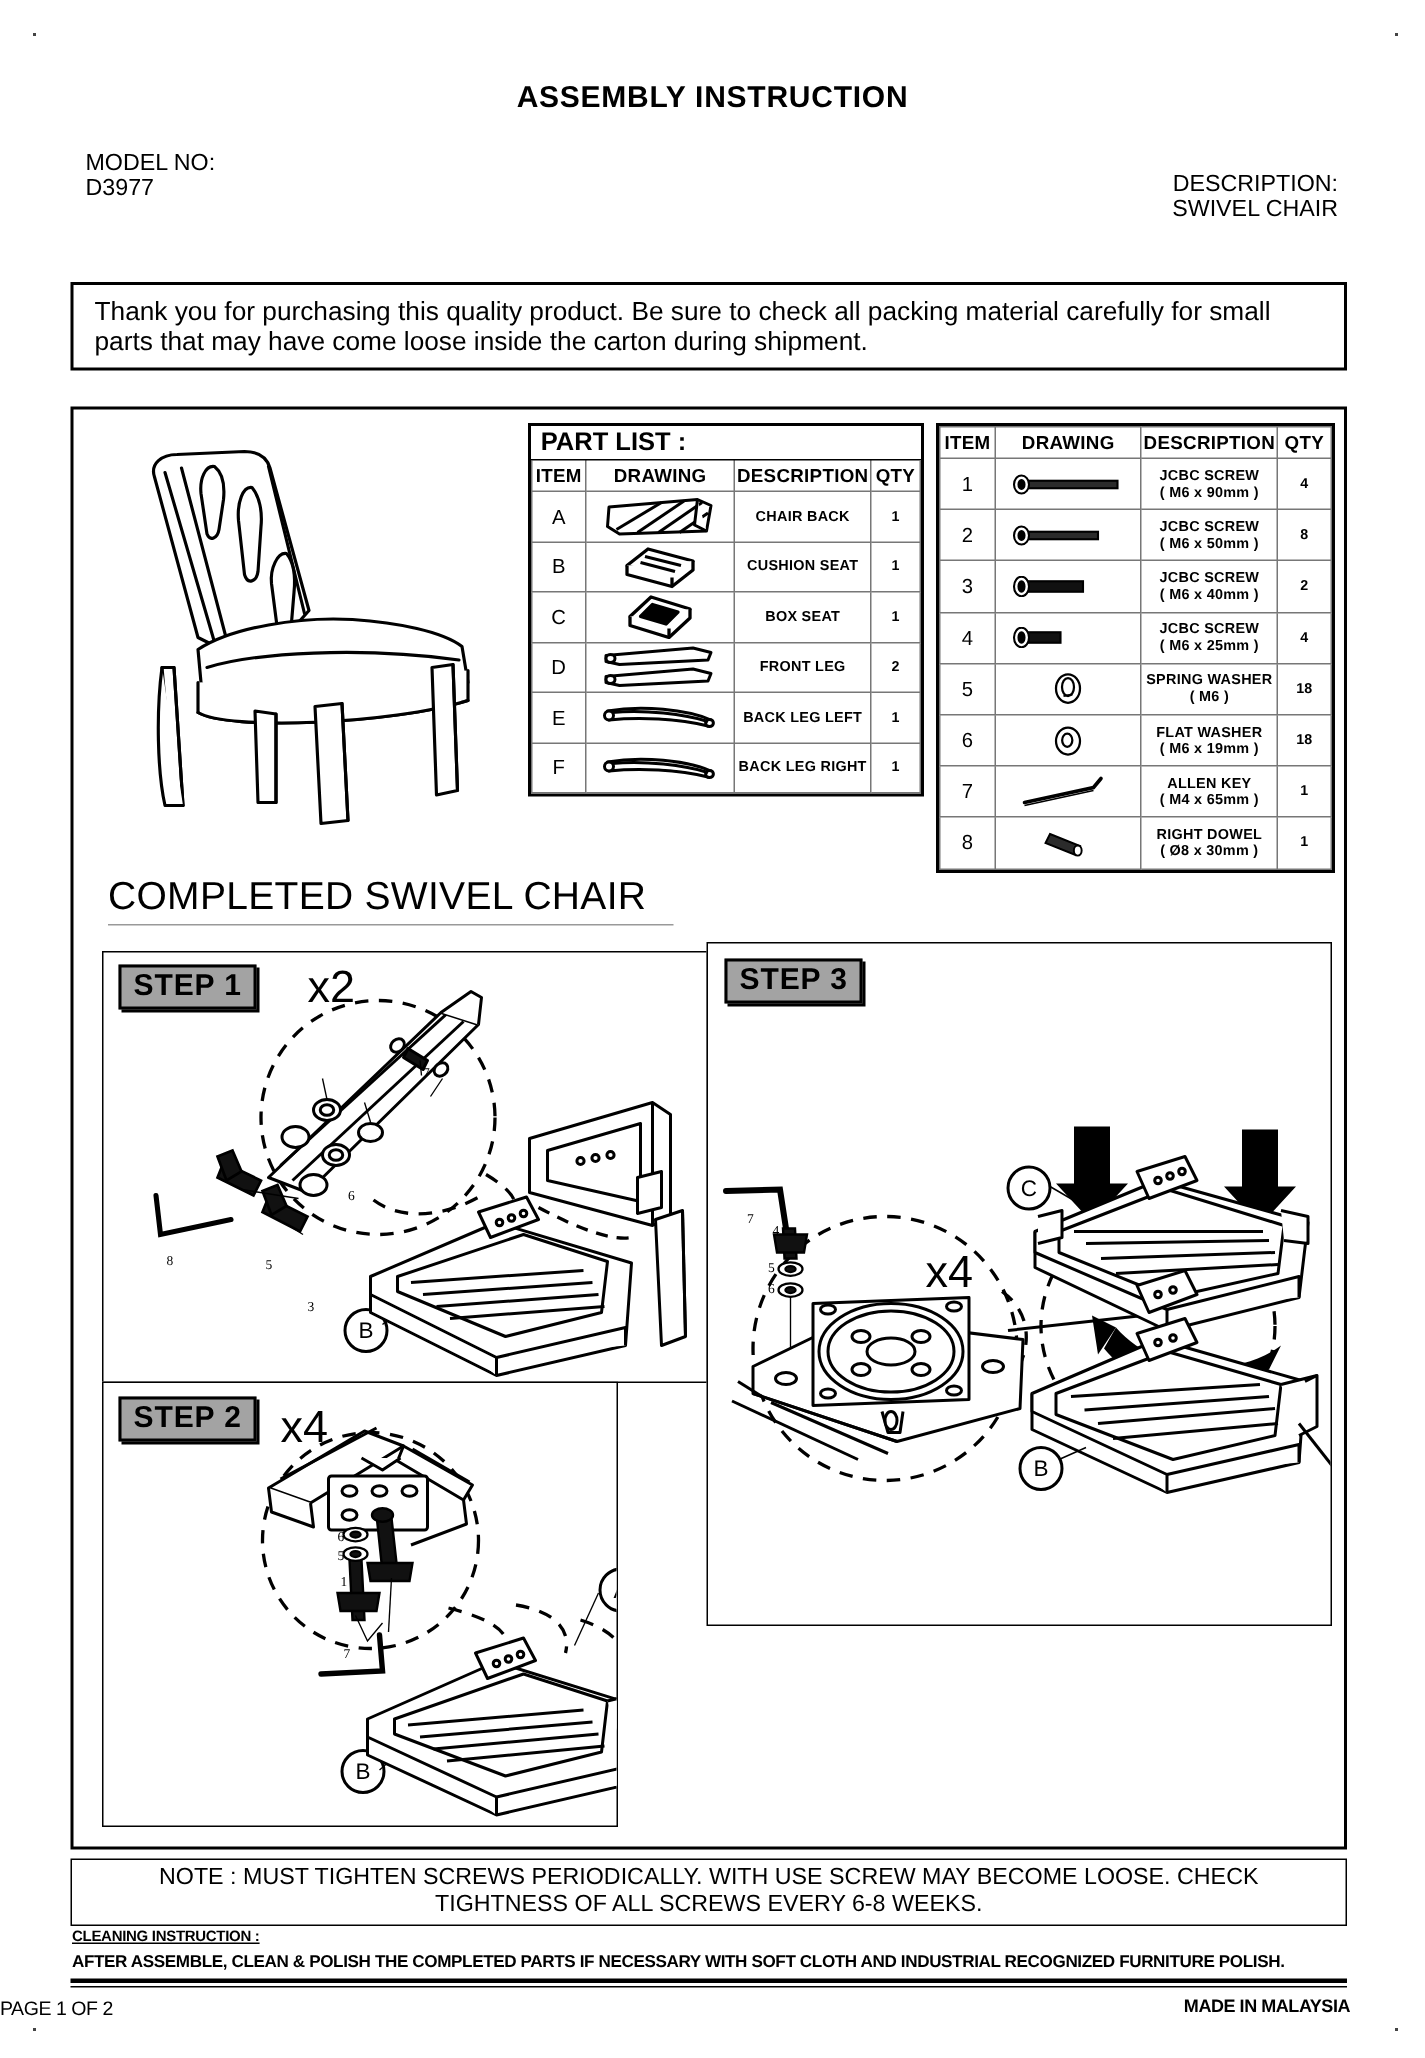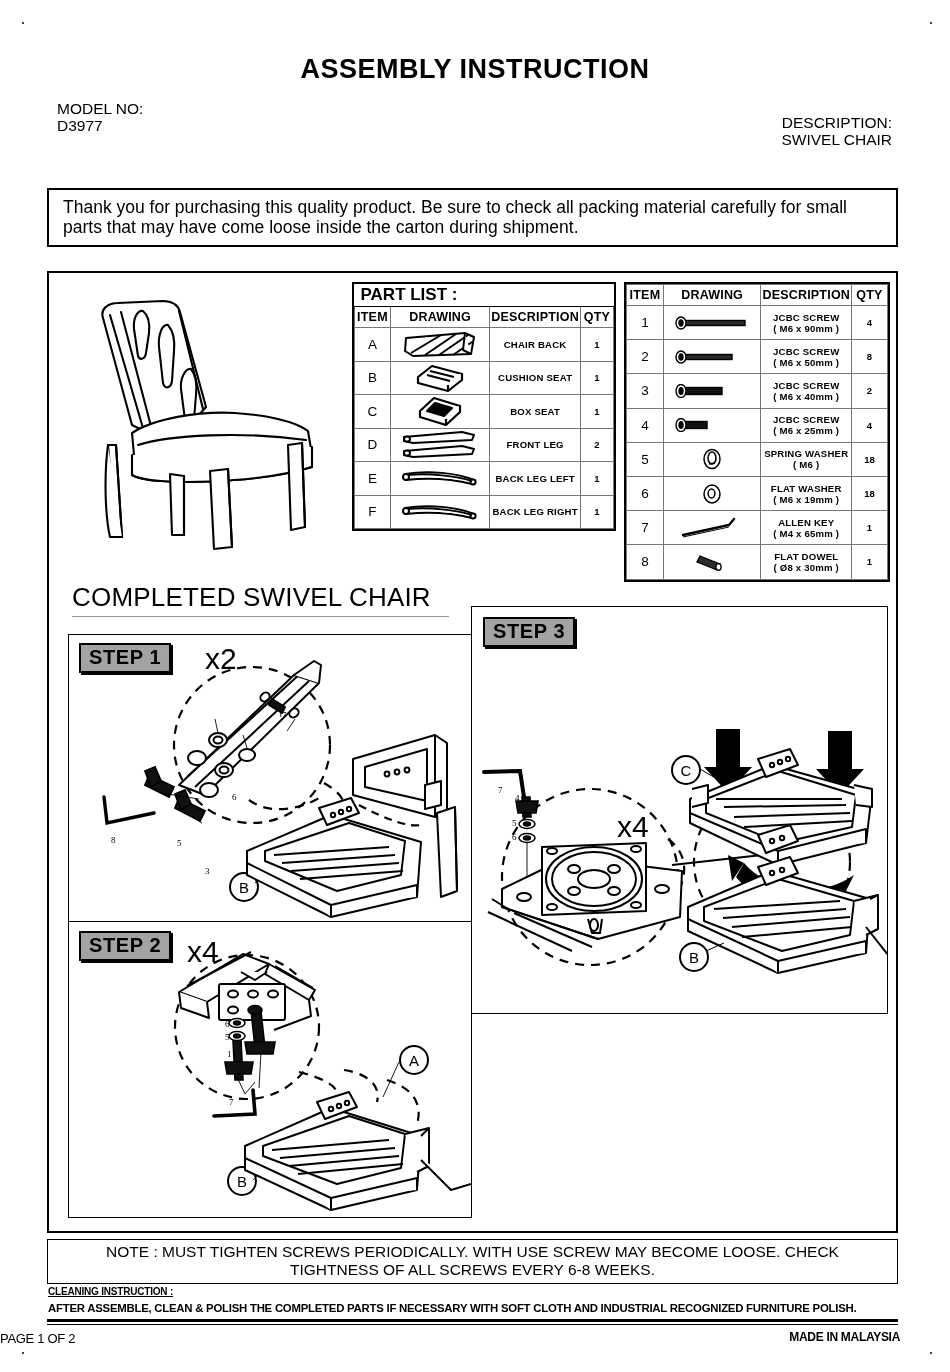--- a/index.html
+++ b/index.html
@@ -1,20 +1,20 @@
 <!DOCTYPE html>
 <html><head>
 <meta charset="utf-8">
 <style>
   html,body{margin:0;padding:0;background:#fff;}
   body{width:950px;height:1372px;position:relative;font-family:"Liberation Sans",sans-serif;color:#000;overflow:hidden;}
 
   
   .doc-title{position:absolute;left:0;top:54px;width:950px;text-align:center;
-    font-size:27px;font-weight:bold;letter-spacing:.5px;
+    font-size:20px;font-weight:bold;letter-spacing:.5px;
     font-family:"Liberation Sans",sans-serif;}
   .model-block{position:absolute;left:57px;top:100px;font-size:15.5px;line-height:17px;}
   .desc-block{position:absolute;right:58px;top:100px;font-size:15.5px;line-height:17px;text-align:right;margin-top:14px;}
 
   .thankyou{position:absolute;left:47px;top:188px;width:851px;border:2.5px solid #000;
     box-sizing:border-box;padding:7px 10px 8px 14px;font-size:17.5px;line-height:20px;}
 
   
   .main-frame{position:absolute;left:47px;top:271px;width:851px;height:962px;
     border:2.5px solid #000;box-sizing:border-box;}
@@ -55,22 +55,22 @@
   #hw-list tr.head-row{height:18px;}
   #hw-list .c-item{width:14.5%;}
   #hw-list .c-draw{width:38.5%;}
   #hw-list .c-desc{width:32.5%;}
   #hw-list .c-qty{width:14.5%;}
 
   .drawcell{padding:1px 0;}
   .drawcell svg{display:block;margin:0 auto;}
   .step-panel{position:absolute;box-sizing:border-box;border:1.6px solid #000;overflow:hidden;background:#fff;}
   #step1{left:68px;top:634px;width:404px;height:288px;}
-  #step2{left:68px;top:921px;width:404px;height:297px;}
-  #step3{left:471px;top:606px;width:417px;height:408px;}
+  #step2{left:68px;top:921px;width:344px;height:297px;}
+  #step3{left:471px;top:628px;width:417px;height:456px;}
 
   .step-badge{position:absolute;border:2.2px solid #000;padding:1px 8px 2px 8px;
     font-size:20px;font-weight:bold;letter-spacing:.6px;background:#a3a3a3;
     box-shadow:2px 2px 0 #000;}
   .xmark{position:absolute;font-size:30px;font-weight:normal;
     font-family:"Liberation Sans",sans-serif;}
   .callout{position:absolute;width:26px;height:26px;border:2px solid #000;border-radius:50%;
     font-size:15px;display:flex;align-items:center;justify-content:center;background:#fff;}
   .partnum{position:absolute;font-size:9px;font-family:"Liberation Serif",serif;}
 
@@ -404,21 +404,21 @@
     <td class="cell-item">8</td>
     <td class="drawcell">
       <svg width="60" height="22" viewBox="0 0 60 22">
               <g stroke="#000" stroke-width="1.3">
         <path d="M18 5 L 38 13 L 35 19 L 15 11 Z" fill="#2b2b2b"></path>
         <ellipse cx="36.5" cy="16" rx="2.6" ry="3.4" fill="#fff"></ellipse>
               </g>
             </svg>
     </td>
     <td class="cell-desc">
-      <div>FLAT DOWEL</div>
+      <div>RIGHT DOWEL</div>
       <div>( Ø8 x 30mm )</div>
     </td>
     <td class="cell-qty">1</td>
   </tr>
 </tbody>
     </table>
 </div>
 
 <div class="step-panel" id="step1">
   <div class="step-badge" style="left:10px;top:8px;">STEP 1</div>

